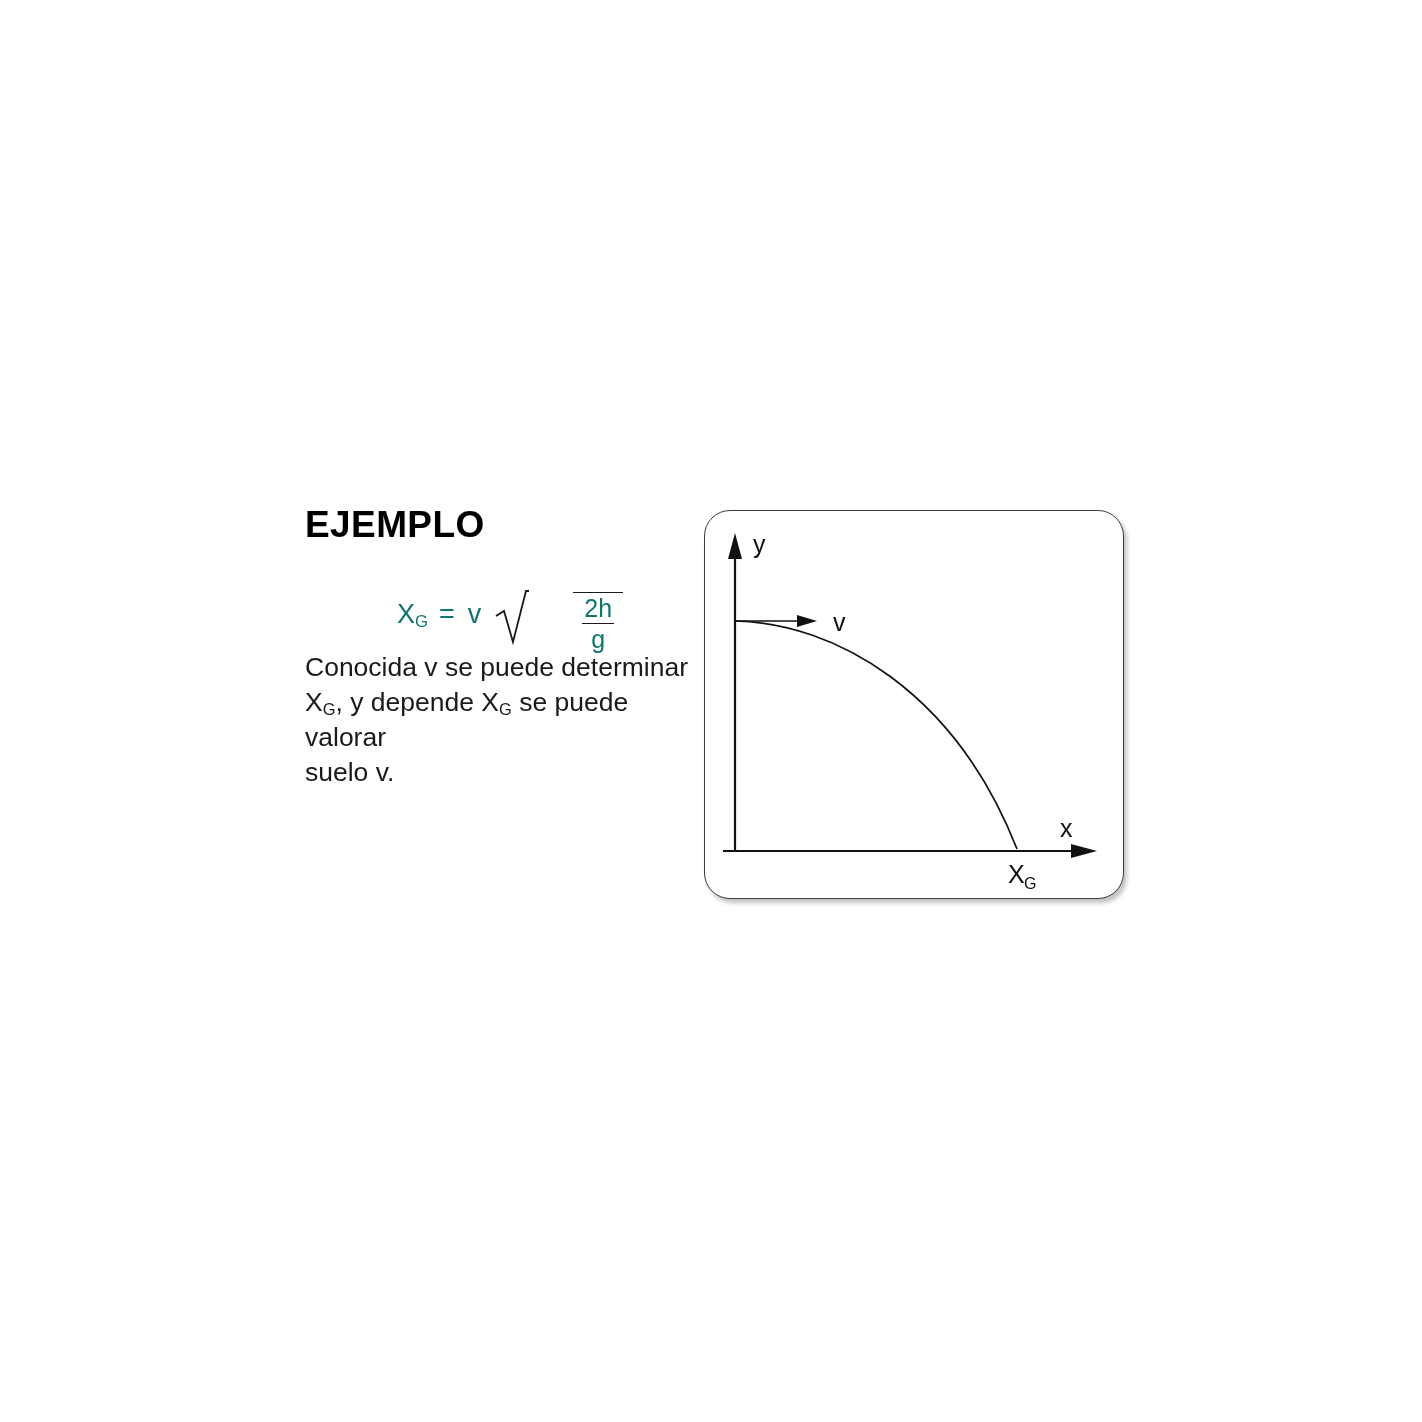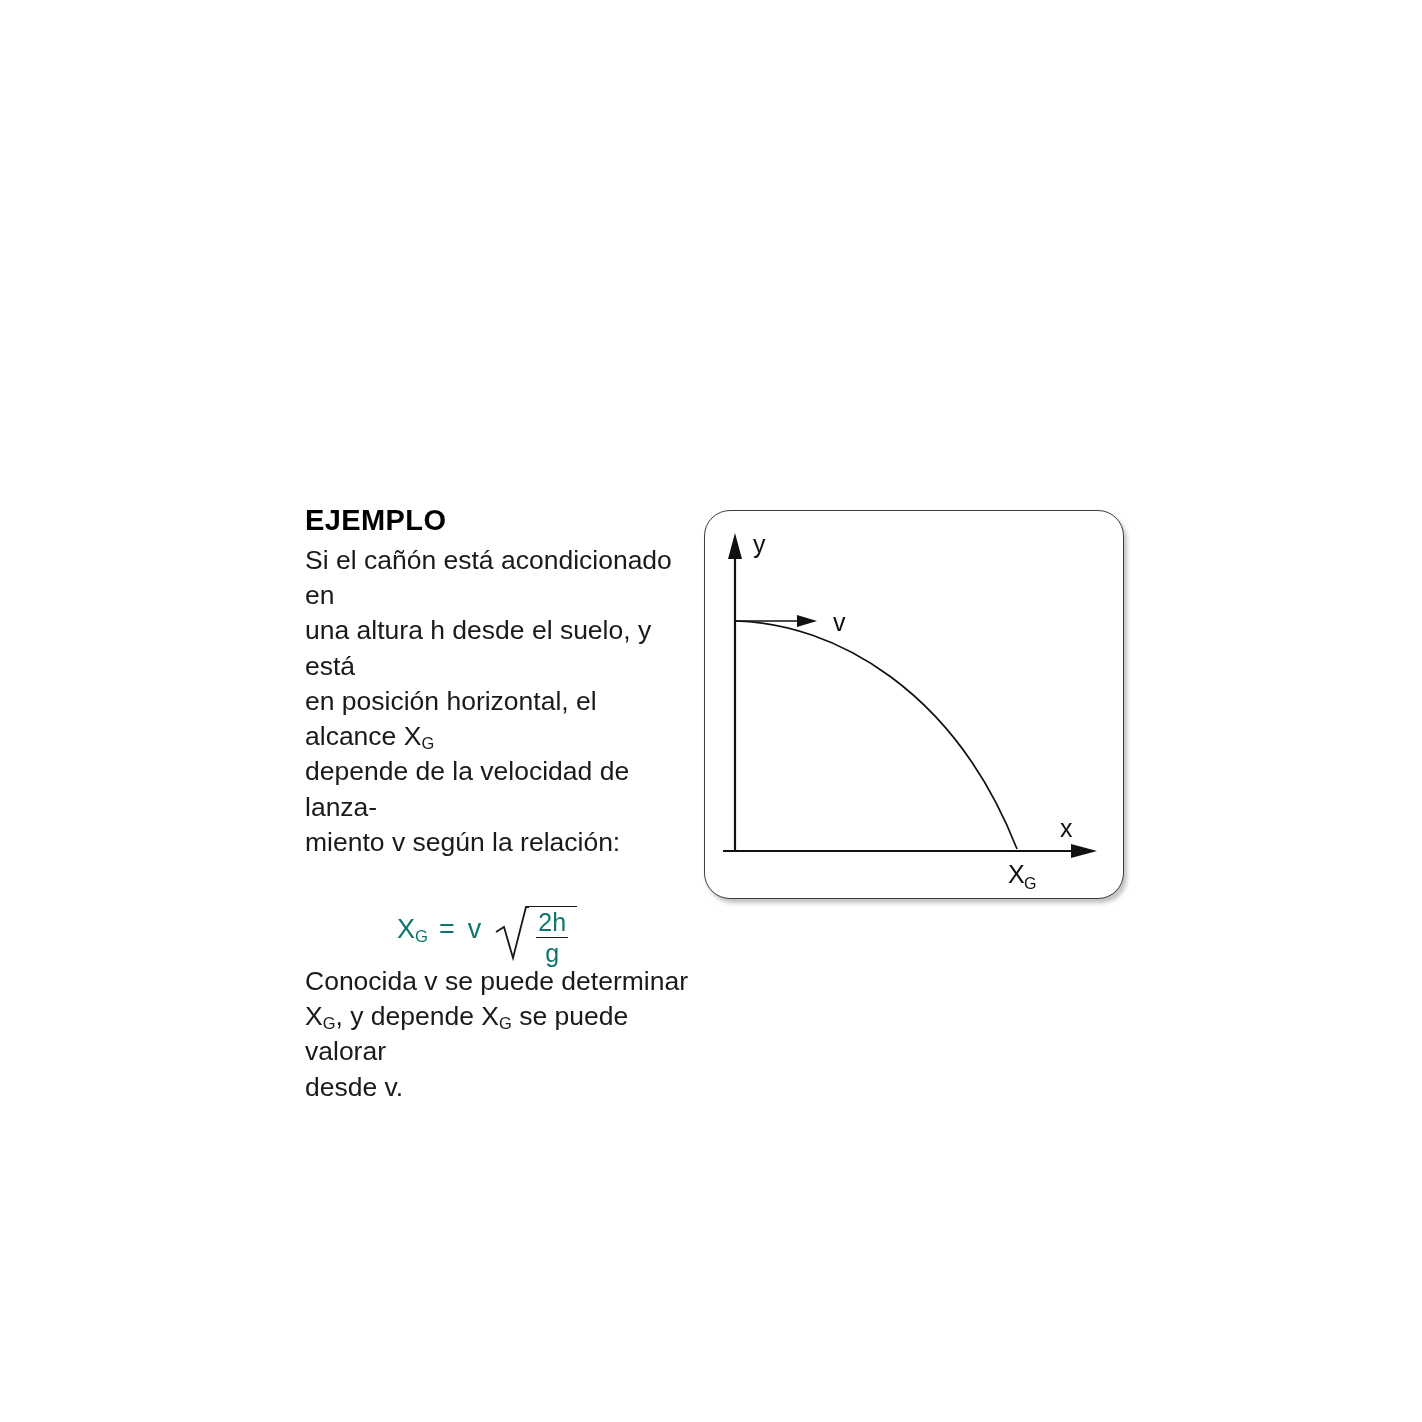--- a/index.html
+++ b/index.html
@@ -25,21 +25,21 @@
   }
 
   .text-column {
     position: absolute;
     left: 0;
     top: 0;
     width: 390px;
   }
 
   #example-heading {
-    font-size: 29px;
+    font-size: 37px;
     font-weight: bold;
     letter-spacing: 0.4px;
     color: #000000;
     margin: 0 0 6px 0;
     line-height: 1.1;
   }
 
   .body-text {
     font-size: 26.5px;
     line-height: 1.33;
@@ -62,22 +62,23 @@
     font-size: 27px;
     color: #0f766e;
     height: 70px;
   }
   #formula .fx-var { font-size: 27px; }
   #formula .fx-eq { margin: 0 13px 0 11px; }
   #formula .fx-v { margin-right: 14px; }
 
   .radical {
     display: inline-flex;
-    align-items: flex-start;
+    align-items: flex-end;
     height: 60px;
+    gap: 46px;
   }
   .radical svg { display: block; }
   .frac {
     display: inline-flex;
     flex-direction: column;
     align-items: center;
     justify-content: center;
     border-top: 1.6px solid #1a1a1a;
     margin-left: -2px;
     padding: 0 9px;
@@ -131,42 +132,37 @@
   }
 </style>
 </head>
 <body>
 
 <div id="example-block">
 
   <div class="text-column">
     <h2 id="example-heading">EJEMPLO</h2>
 
-    <p class="body-text"><span>Si el cañón está acondicionado en
-una altura h desde el suelo, y está
-en posición horizontal, el alcance X</span><sub>G</sub><span>
-depende de la velocidad de lanza-
-miento v según la relación:</span></p>
 
     <div id="formula">
       <span class="fx-var"><span>X</span><sub>G</sub></span>
       <span class="fx-eq">=</span>
       <span class="fx-v">v</span>
       <span class="radical">
         <svg width="34" height="62" viewBox="0 0 34 62" aria-hidden="true">
           <path d="M1 33 L9 28 L18 59 L31 8 L34 8" fill="none" stroke="#1a1a1a" stroke-width="1.8" stroke-linejoin="miter" stroke-linecap="butt"></path>
         </svg>
         <span class="frac">
           <span class="num">2h</span>
           <span class="den">g</span>
         </span>
       </span>
     </div>
 
-    <p class="body-text" id="closing-text"><span>Conocida v se puede determinar</span><br><span>X</span><sub>G</sub><span>, y depende X</span><sub>G</sub><span> se puede valorar</span><br><span>desde v.</span></p>
+    <p class="body-text" id="closing-text"><span>Conocida v se puede determinar</span><br><span>X</span><sub>G</sub><span>, y depende X</span><sub>G</sub><span> se puede valorar</span><br><span>suelo v.</span></p>
   </div>
 
   <div id="figure-card">
     <svg id="figure-svg" width="420" height="389" viewBox="0 0 420 389">
 
       <g>
         <line x1="30" y1="46" x2="30" y2="340" stroke="#111111" stroke-width="2.2"></line>
         <polygon points="30,22 23,48 37,48" fill="#111111"></polygon>
       </g>
 

